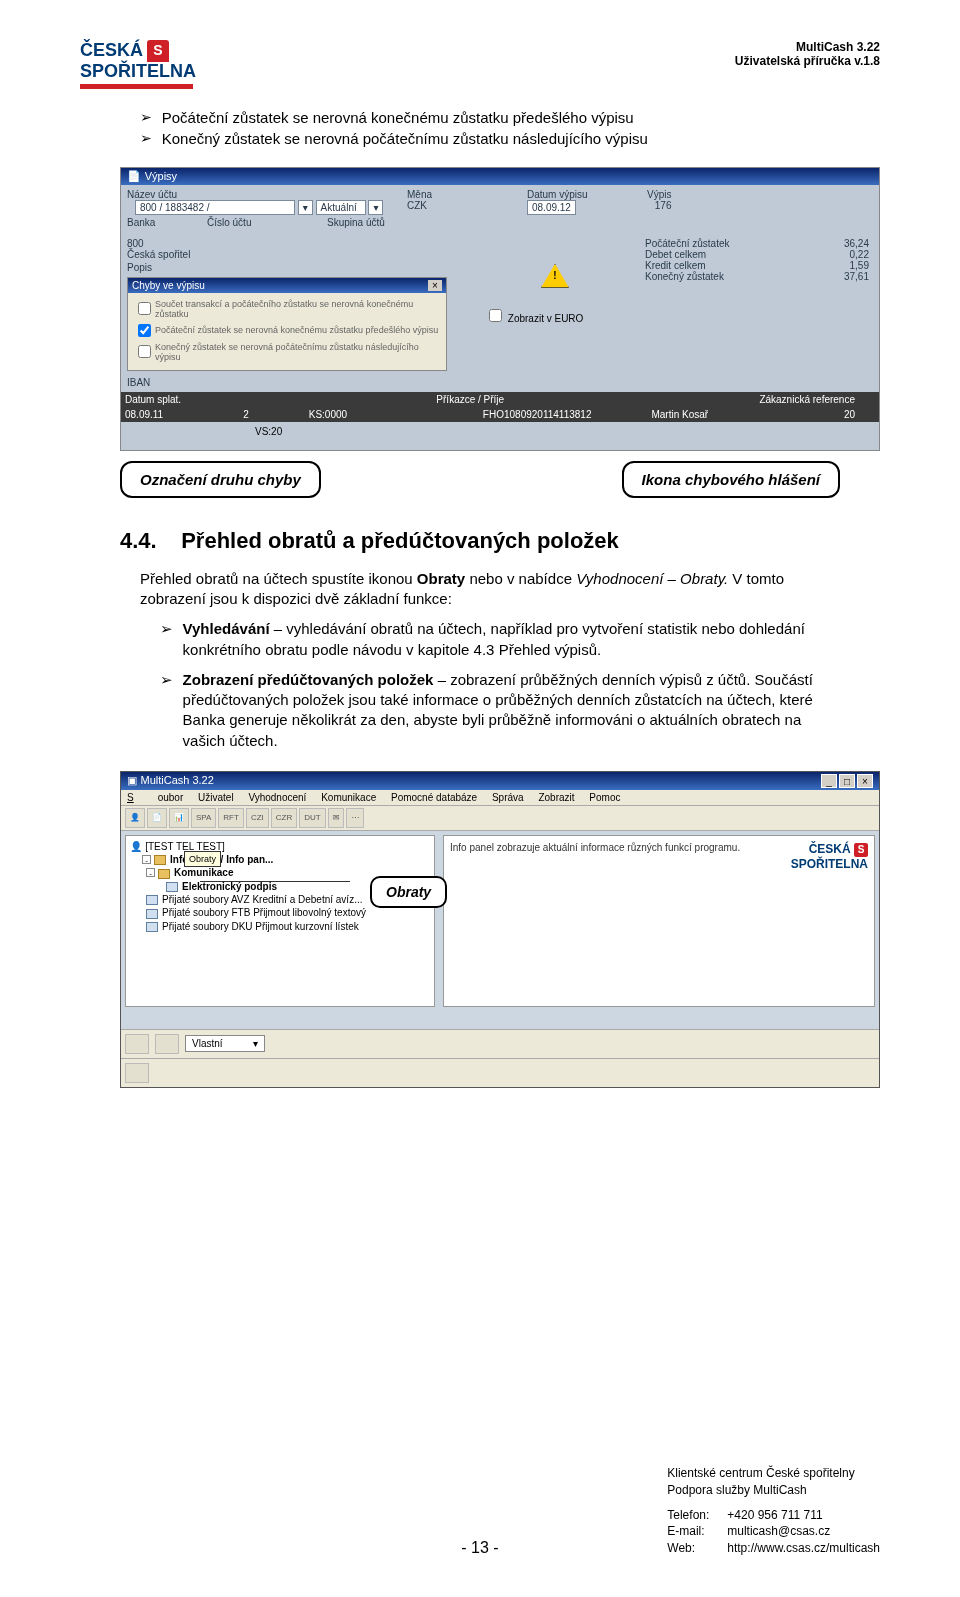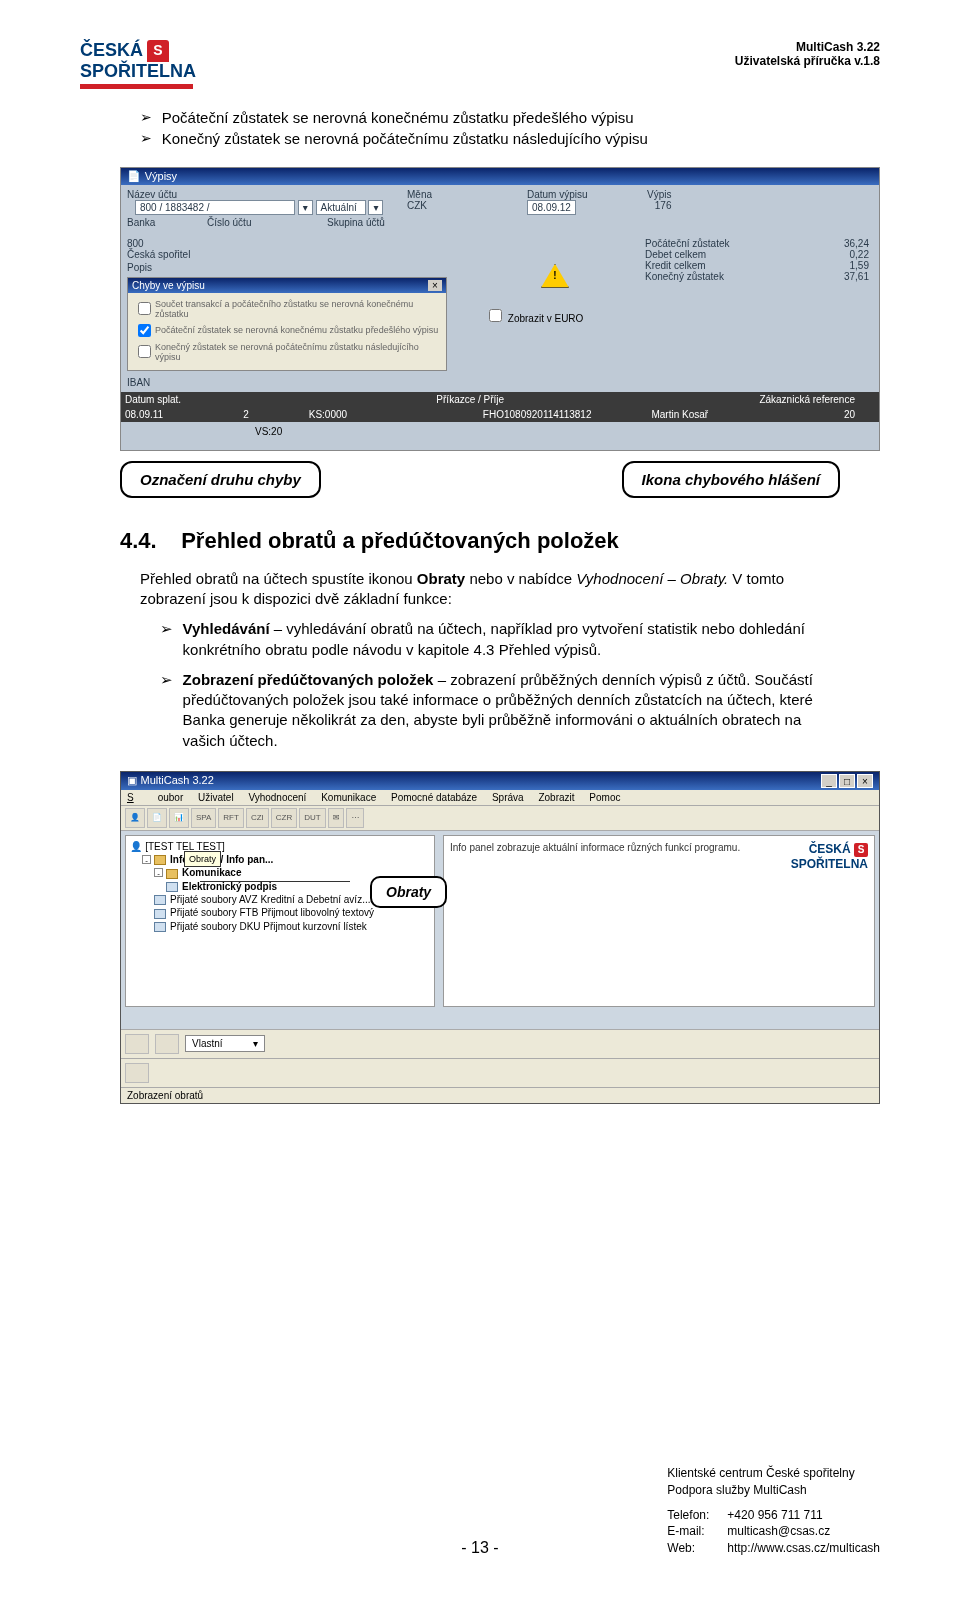--- a/index.html
+++ b/index.html
@@ -199,21 +199,21 @@
   .ss2-tree {
     flex: 0 0 310px;
     background: #fff;
     border: 1px solid #999;
     margin: 4px;
     padding: 4px;
     font-size: 10px;
   }
   .ss2-tree .tnode { margin-left: 0; padding: 1px 0; }
   .ss2-tree .tnode.l1 { margin-left: 12px; }
-  .ss2-tree .tnode.l2 { margin-left: 24px; }
+  .ss2-tree .tnode.l2 { margin-left: 16px; }
   .ss2-tree .tnode.l3 { margin-left: 36px; }
   .ss2-tree .ticon {
     display: inline-block; width: 12px; height: 10px;
     background: #e8c060; border: 1px solid #aa8020;
     margin-right: 4px; vertical-align: middle;
   }
   .ss2-tree .ticon.doc { background: #d0e0f0; border-color: #6080a0; }
   .ss2-tree .box {
     display: inline-block; width: 9px; height: 9px;
     border: 1px solid #888; text-align: center;
@@ -542,21 +542,20 @@
             <span class="tbtn2"></span>
             <span class="drop">
               <span>Vlastní</span>
               <span>▾</span>
             </span>
           </div>
           <div class="ss2-bottom-row">
             <span class="tbtn2"></span>
           </div>
         </div>
-        <div class="ss2-status">Zobrazení obratů</div>
       </div>
     </div>
 
   </div>
 
   <div class="footer">
     <div class="footer-page">- 13 -</div>
     <div class="footer-contact">
       <div>Klientské centrum České spořitelny</div>
       <div>Podpora služby MultiCash</div>

